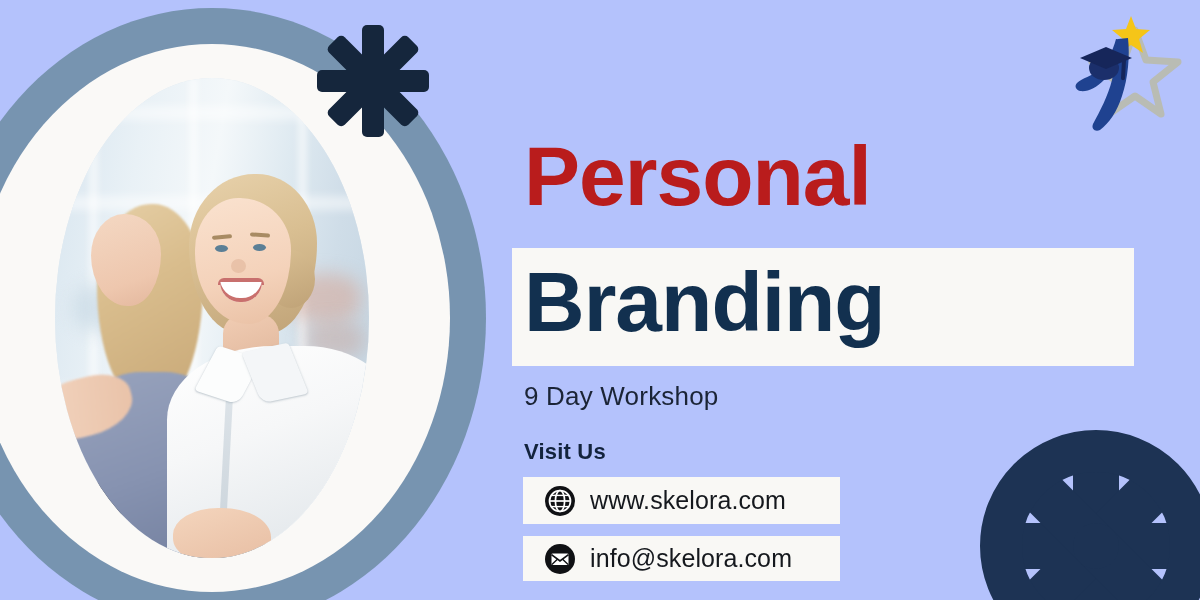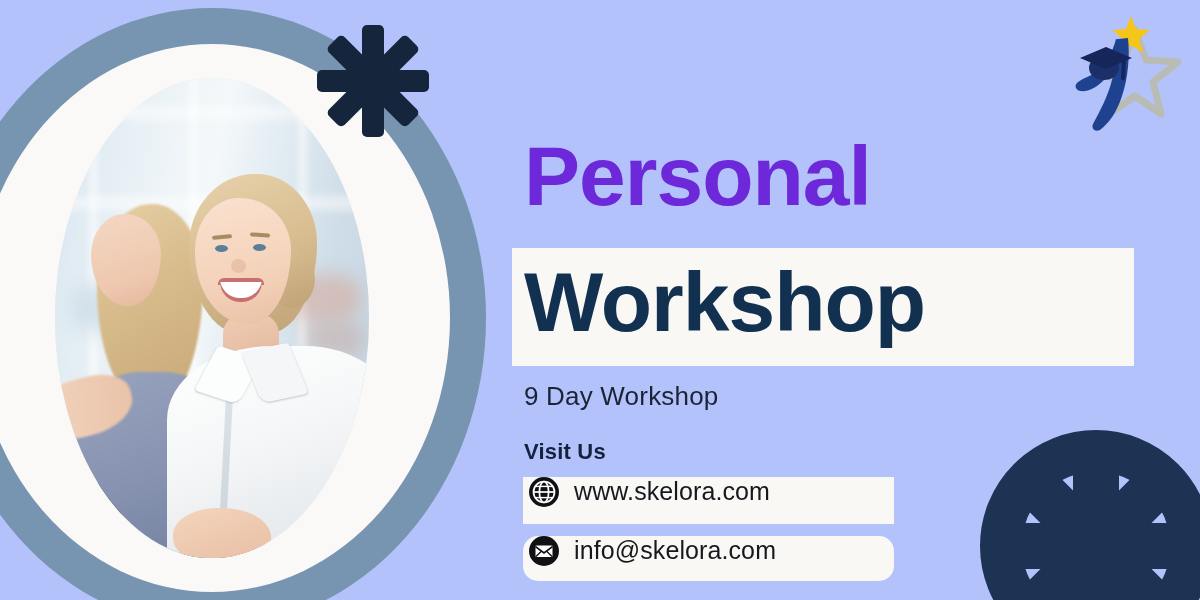--- a/index.html
+++ b/index.html
@@ -275,21 +275,21 @@
     position:absolute;
     left:512px; top:0;
     width:688px; height:600px;
   }
   .title-line1 {
     position:absolute;
     left:12px; top:134px;
     font-size:84px;
     font-weight:bold;
     letter-spacing:-1px;
-    color:#6d28d9;
+    color:#b91c1c;
     line-height:1;
     white-space:nowrap;
   }
   .title-band {
     position:absolute;
     left:0px; top:248px;
     width:622px; height:118px;
     background:#f9f8f5;
   }
   .title-line2 {
@@ -316,28 +316,28 @@
     left:12px; top:439px;
     font-size:22px;
     font-weight:bold;
     color:#13233d;
     letter-spacing:0.2px;
     white-space:nowrap;
   }
   .contact-box {
     position:absolute;
     left:11px;
-    width:371px; height:47px;
+    width:317px; height:47px;
     background:#f9f8f5;
     display:flex;
-    align-items:flex-start;
-    padding-left:6px;
+    align-items:center;
+    padding-left:22px;
   }
   .contact-box.web   { top:477px; }
-  .contact-box.email { top:536px; height:45px;border-radius:15px; }
+  .contact-box.email { top:536px; height:45px; }
   .contact-icon {
     width:30px; height:30px;
     flex:0 0 30px;
     margin-right:15px;
     display:block;
   }
   .contact-text {
     font-size:25px;
     color:#15181d;
     letter-spacing:0.1px;
@@ -424,21 +424,21 @@
       <path d="M62 48 L61 66 C61 69 57 69 57 66 L58 48 Z" fill="#16265a"></path>
     </svg>
   </div>
 
   <div class="content">
 
     <div class="title-line1">Personal</div>
 
     <div class="title-band"></div>
 
-    <div class="title-line2">Workshop</div>
+    <div class="title-line2">Branding</div>
 
     <div class="subtitle">9 Day Workshop</div>
 
     <div class="visit-us">Visit Us</div>
 
     <div class="contact-box web">
       <span class="contact-icon">
         <svg viewBox="0 0 30 30" width="30" height="30" xmlns="http://www.w3.org/2000/svg">
           <circle cx="15" cy="15" r="15" fill="#101114"></circle>
           <circle cx="15" cy="15" r="10.5" fill="none" stroke="#ffffff" stroke-width="1.7"></circle>

